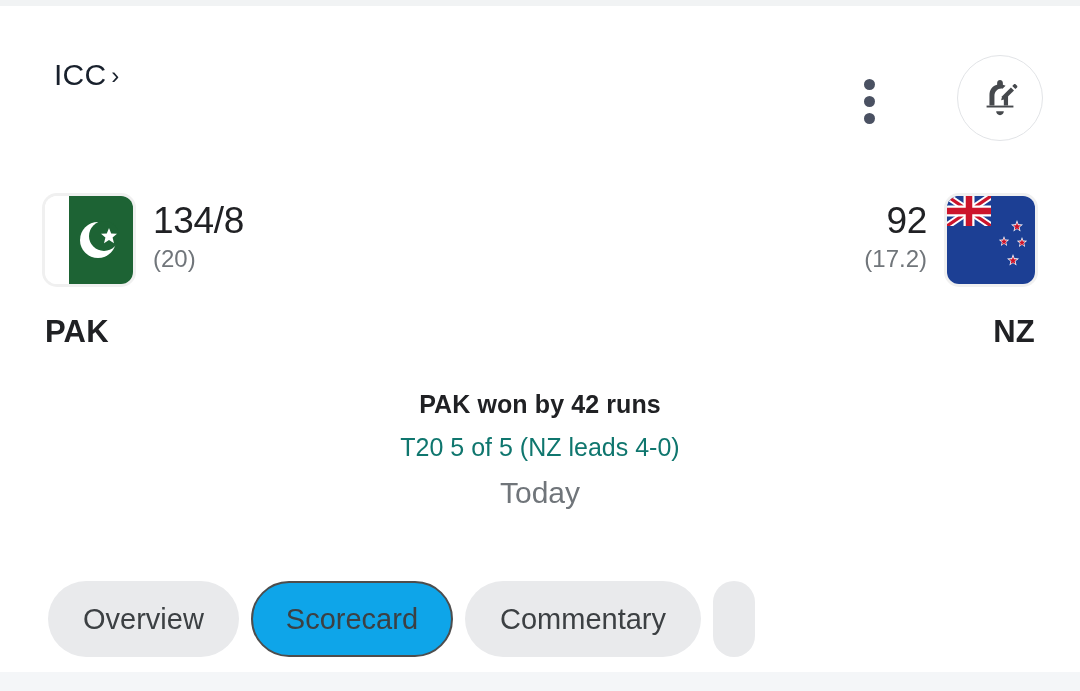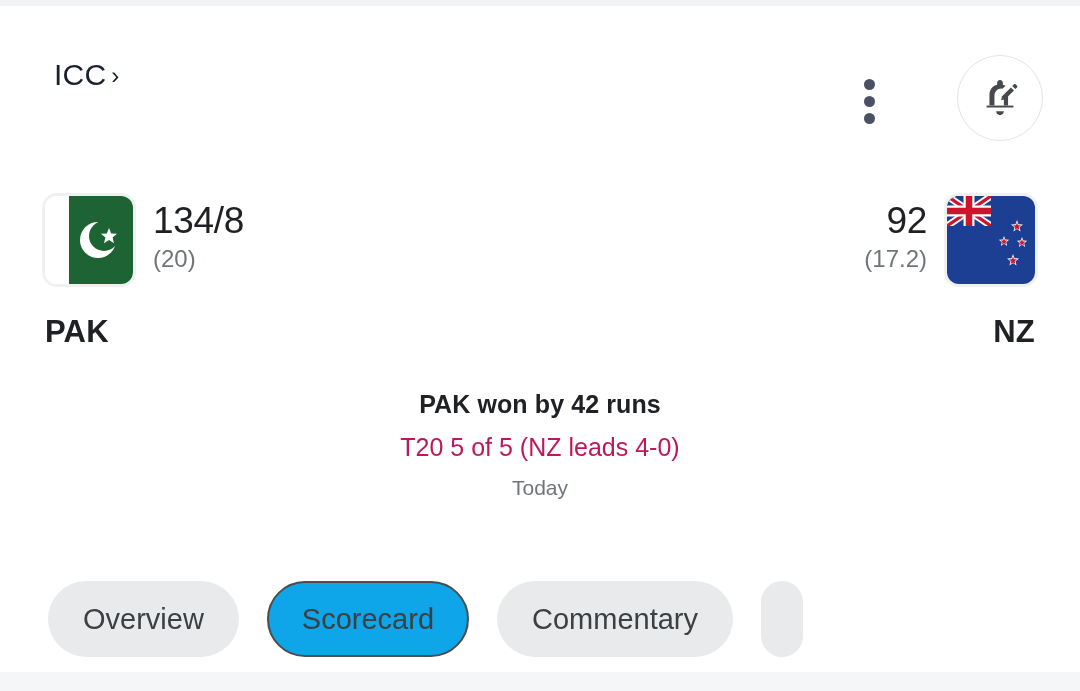--- a/index.html
+++ b/index.html
@@ -161,39 +161,39 @@
   }
   #result-headline {
     font-size: 25px;
     font-weight: bold;
     color: #202124;
     letter-spacing: 0.1px;
     margin-top: 16px;
   }
   #result-series {
     font-size: 25px;
-    color: #be185d;
+    color: #0f766e;
     margin-top: 14px;
   }
   #result-date {
-    font-size: 21px;
+    font-size: 30px;
     color: #70757a;
     margin-top: 14px;
   }
 
   
   #tab-strip {
     position: absolute;
     left: 0;
     top: 573px;
     width: 1080px;
     height: 80px;
     display: flex;
     align-items: center;
-    gap: 28px;
+    gap: 12px;
     padding-left: 48px;
     box-sizing: border-box;
     overflow: hidden;
   }
   .tab-pill {
     flex: none;
     height: 76px;
     border-radius: 38px;
     background: #e9eaec;
     border: 2px solid transparent;

